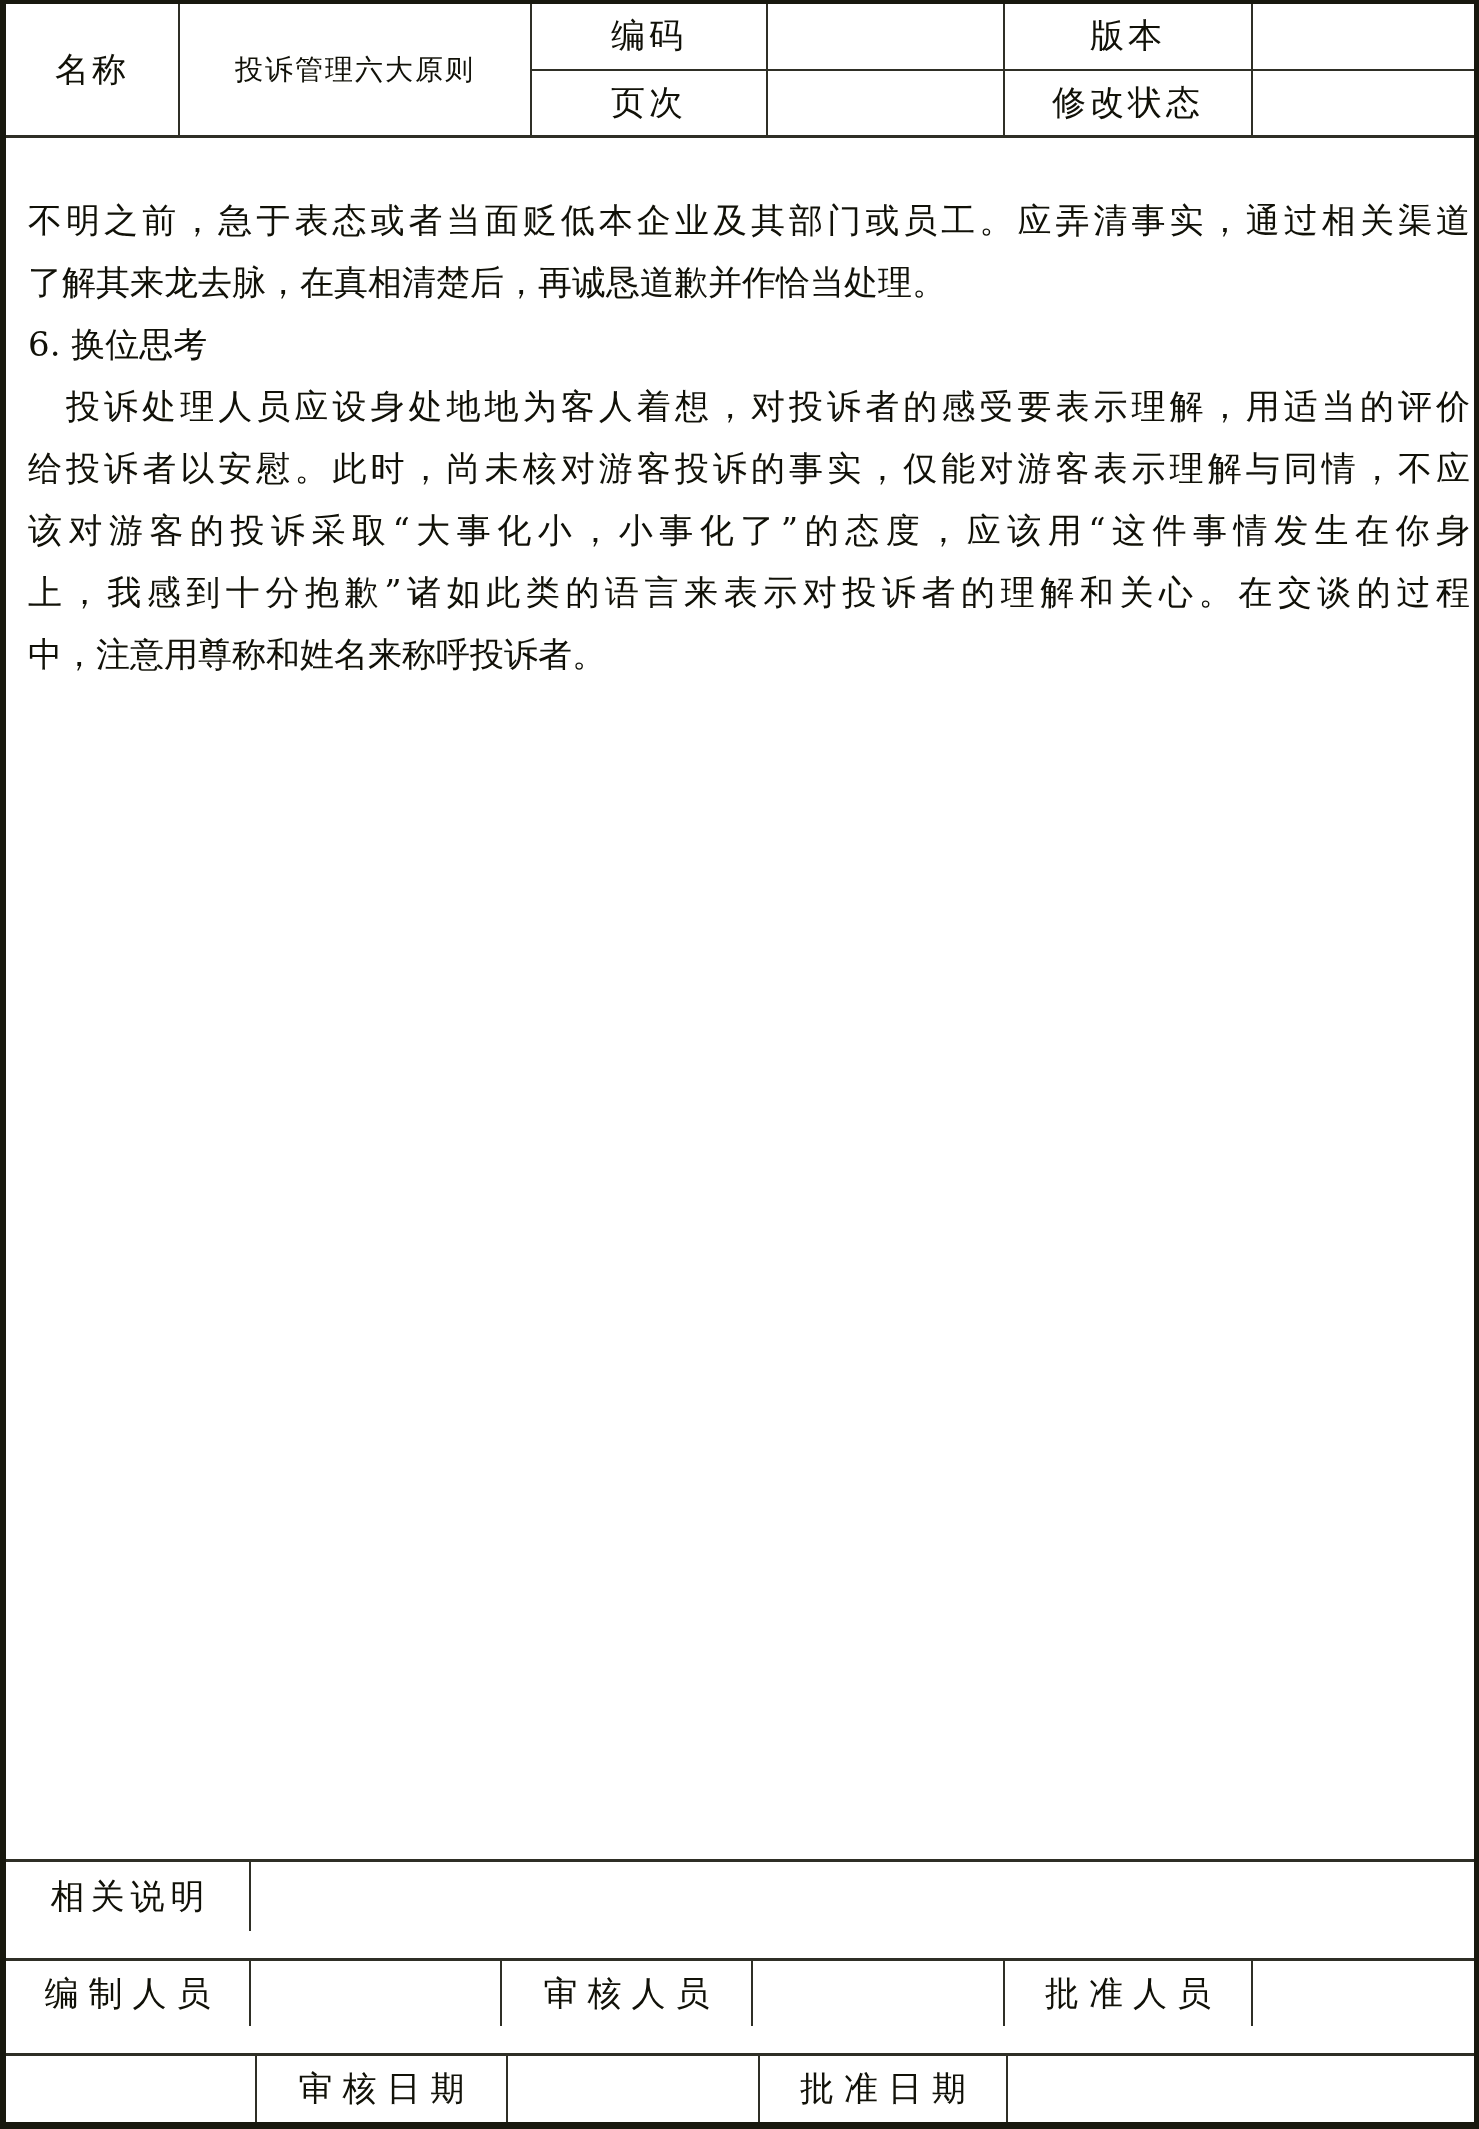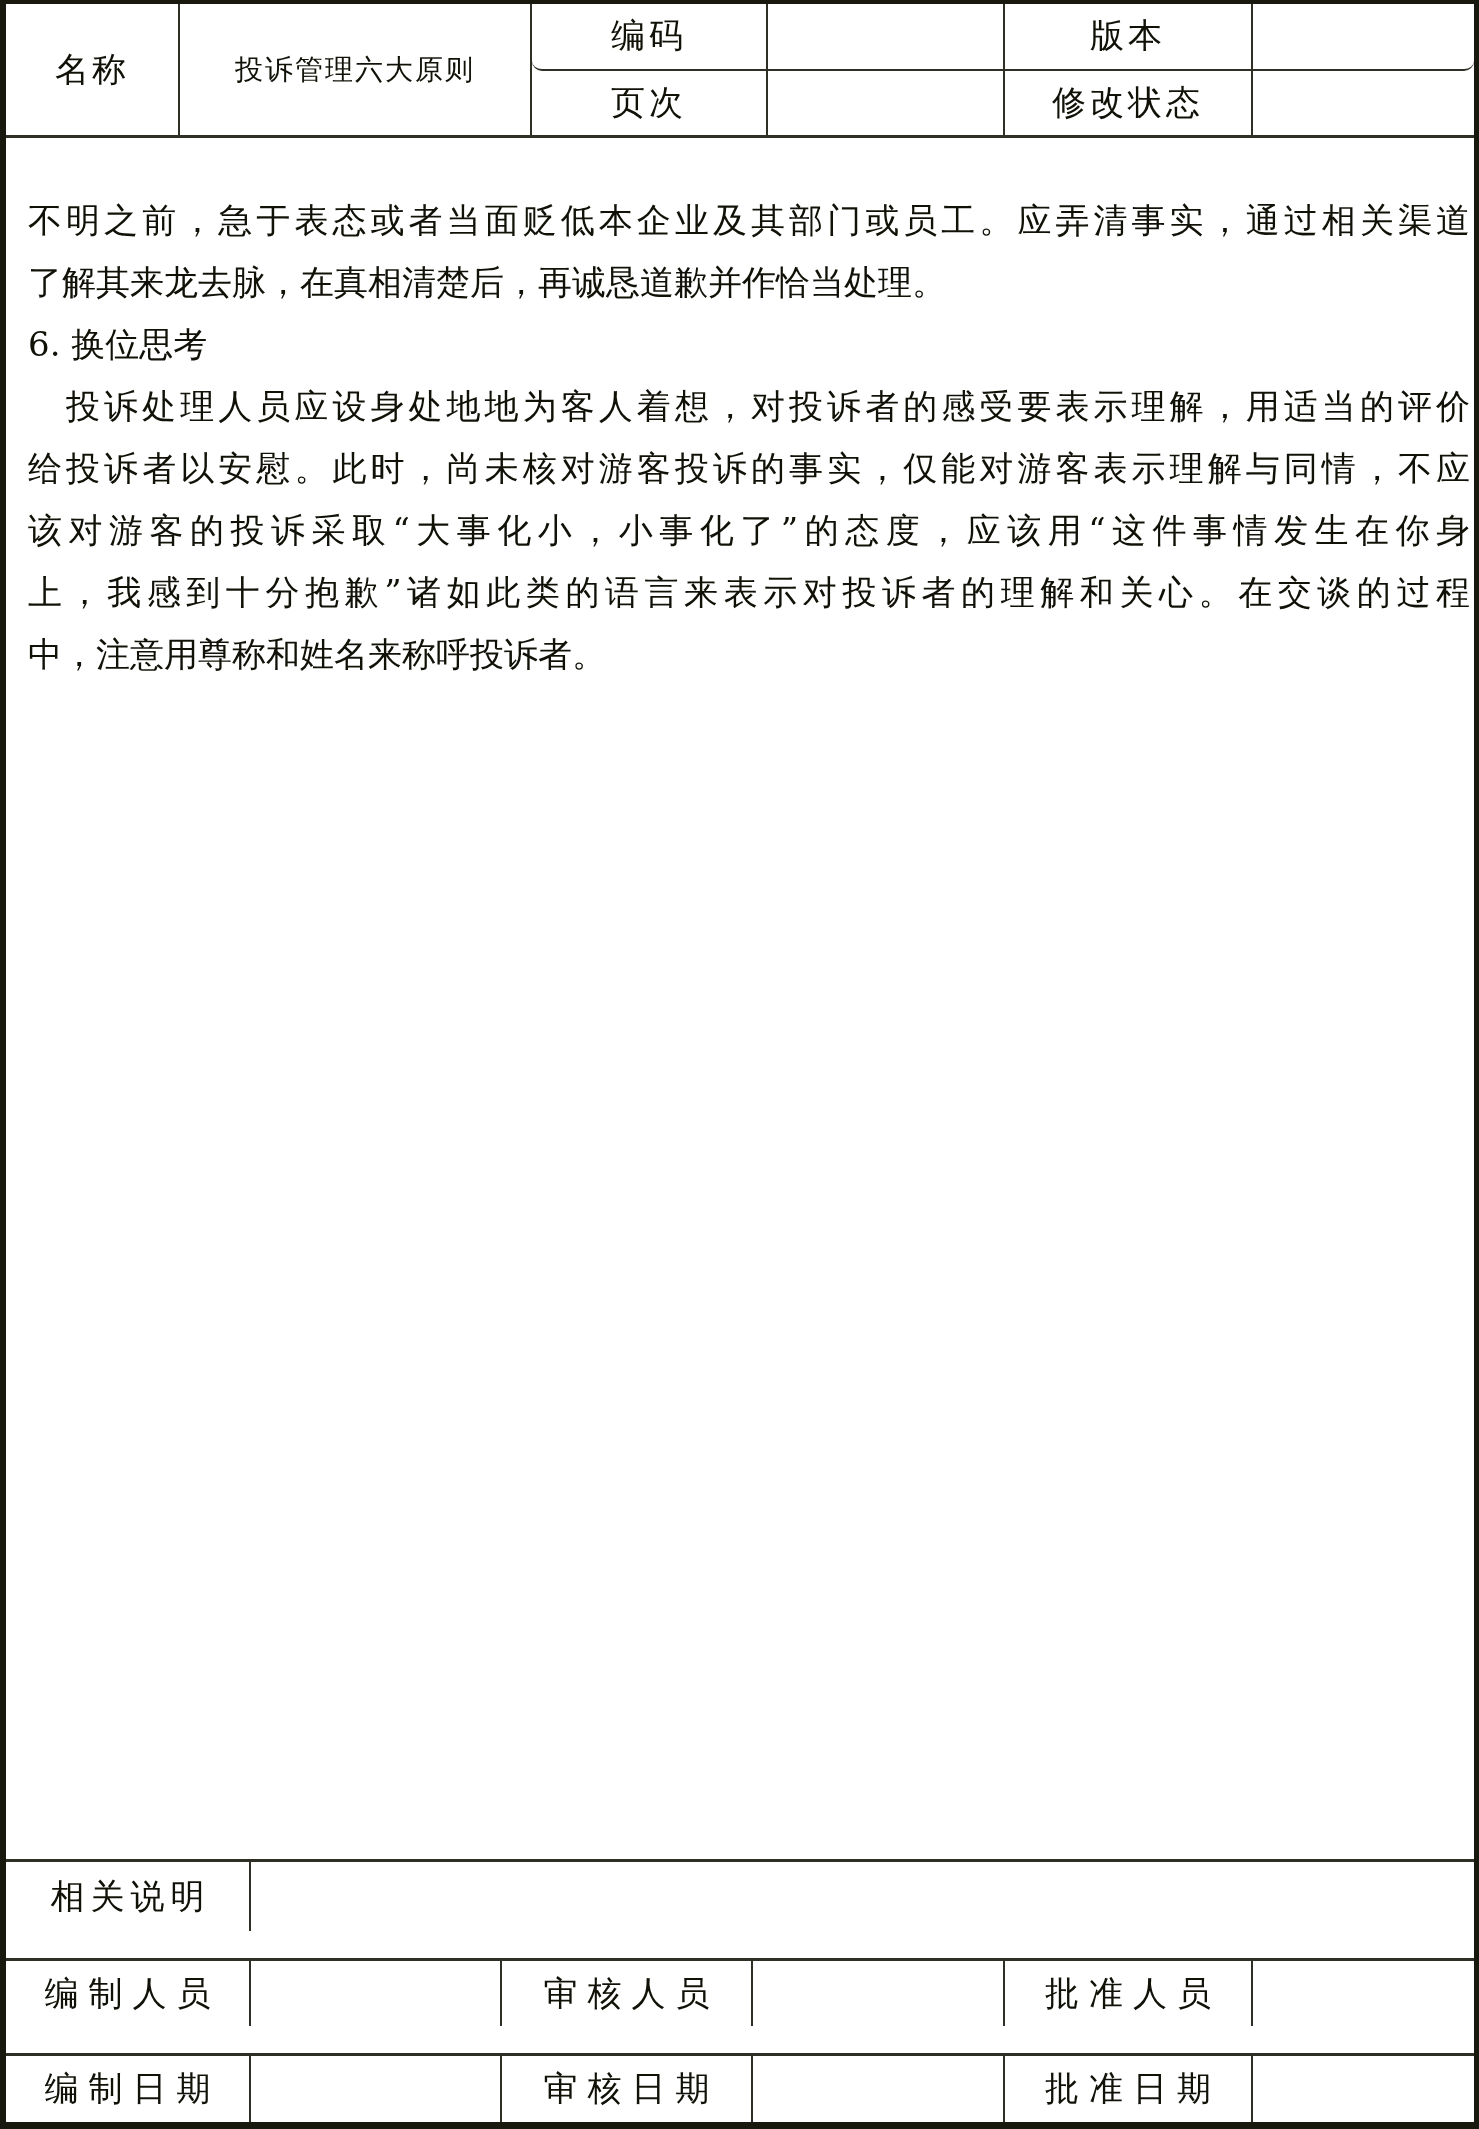--- a/index.html
+++ b/index.html
@@ -34,21 +34,21 @@
     box-sizing: border-box;
     display: flex;
     align-items: center;
     justify-content: center;
     font-size: 34px;
   }
   .vline { border-right: 2px solid #2f2f26; }
   .ht-name  { width: 174px; letter-spacing: 3px; }
   .ht-title { width: 352px; letter-spacing: 2px; font-size: 28px; }
   .ht-right { flex: 1; display: flex; flex-direction: column; }
-  .ht-row   { flex: 1; display: flex; border-radius: 10px; }
+  .ht-row   { flex: 1; display: flex; }
   .ht-row.first { border-bottom: 2px solid #2f2f26; }
   .ht-c3 { width: 236px; letter-spacing: 4px; }
   .ht-c4 { width: 237px; }
   .ht-c5 { width: 248px; letter-spacing: 4px; }
   .ht-c6 { flex: 1; }
   
   .body-cell {
     flex: 1;
     box-sizing: border-box;
     padding: 24px 4px 0 22px;
@@ -137,21 +137,20 @@
     <div class="ft-row staff">
       <div class="cell vline ft-c1 ft-label">编制人员</div>
       <div class="cell vline ft-c2"></div>
       <div class="cell vline ft-c3 ft-label">审核人员</div>
       <div class="cell vline ft-c4"></div>
       <div class="cell vline ft-c5 ft-label">批准人员</div>
       <div class="cell ft-c6"></div>
     </div>
 
     <div class="ft-row dates">
-      <div class="cell vline ft-c1 ft-label">编制日期</div>
       <div class="cell vline ft-c2"></div>
       <div class="cell vline ft-c3 ft-label">审核日期</div>
       <div class="cell vline ft-c4"></div>
       <div class="cell vline ft-c5 ft-label">批准日期</div>
       <div class="cell ft-c6"></div>
     </div>
 
   </div>
 </div>
 

